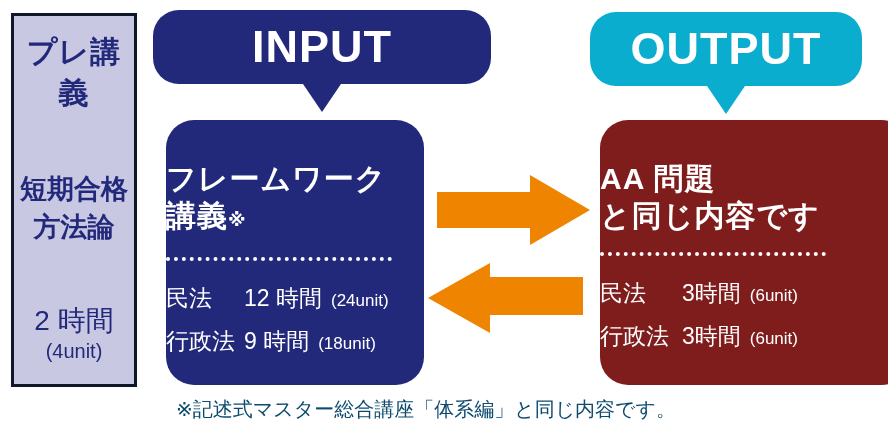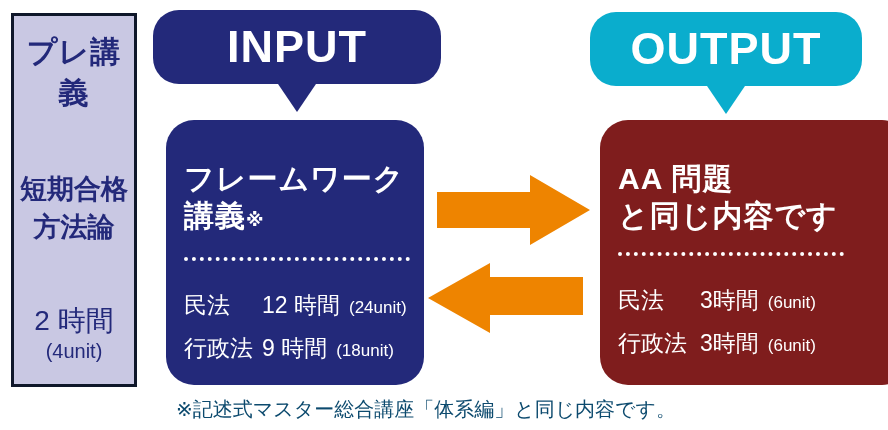--- a/index.html
+++ b/index.html
@@ -17,39 +17,39 @@
   .pre-title{margin-top:16px;font-size:30px;font-weight:bold;letter-spacing:1px;}
   .pre-method{margin-top:56px;font-size:27px;font-weight:bold;line-height:38px;white-space:pre-line;}
   .pre-duration{margin-top:56px;font-size:28px;}
   .pre-units{margin-top:0;font-size:20px;}
   
   .bubble{
     position:absolute;height:74px;border-radius:26px;color:#ffffff;
     display:flex;align-items:center;justify-content:center;
     font-weight:bold;font-size:45px;letter-spacing:1px;
   }
-  .bubble-input{left:153px;top:10px;width:288px;background:#23297a;}
+  .bubble-input{left:153px;top:10px;width:338px;background:#23297a;}
   .bubble-output{left:590px;top:12px;width:272px;background:#0aadcd;}
   .tail{
     position:absolute;top:100%;left:50%;transform:translateX(-50%);margin-top:-3px;
     width:0;height:0;border-left:21px solid transparent;border-right:21px solid transparent;
   }
   .bubble-input .tail{border-top:31px solid #23297a;}
   .bubble-output .tail{border-top:31px solid #0aadcd;}
   
   .course-box{
     position:absolute;top:120px;height:265px;border-radius:28px;color:#ffffff;
-    box-sizing:border-box;padding:40px 12px 0 18px;
+    box-sizing:border-box;padding:40px 12px 0 0;
   }
   .course-box-input{left:166px;width:258px;background:#23297a;}
   .course-box-output{left:600px;width:310px;background:#7f1d1d;}
   .course-title{font-size:30px;font-weight:bold;line-height:37px;letter-spacing:1px;}
   .note-mark{font-size:18px;font-weight:bold;}
   .divider{width:226px;border-bottom:4px dotted #ffffff;margin-top:18px;}
-  .rows{margin-top:24px;}
+  .rows{margin-top:17px;}
   .row{display:flex;align-items:baseline;font-size:23px;line-height:41px;white-space:nowrap;}
   .row .subject{min-width:78px;}
   .course-box-output .row .subject{min-width:82px;}
   .row .units{font-size:17px;margin-left:9px;}
   
   .arrows{position:absolute;left:424px;top:170px;width:170px;height:170px;}
   
   .footnote{position:absolute;left:176px;top:396px;font-size:20px;color:#0c4a6e;}
 </style>
 </head>

